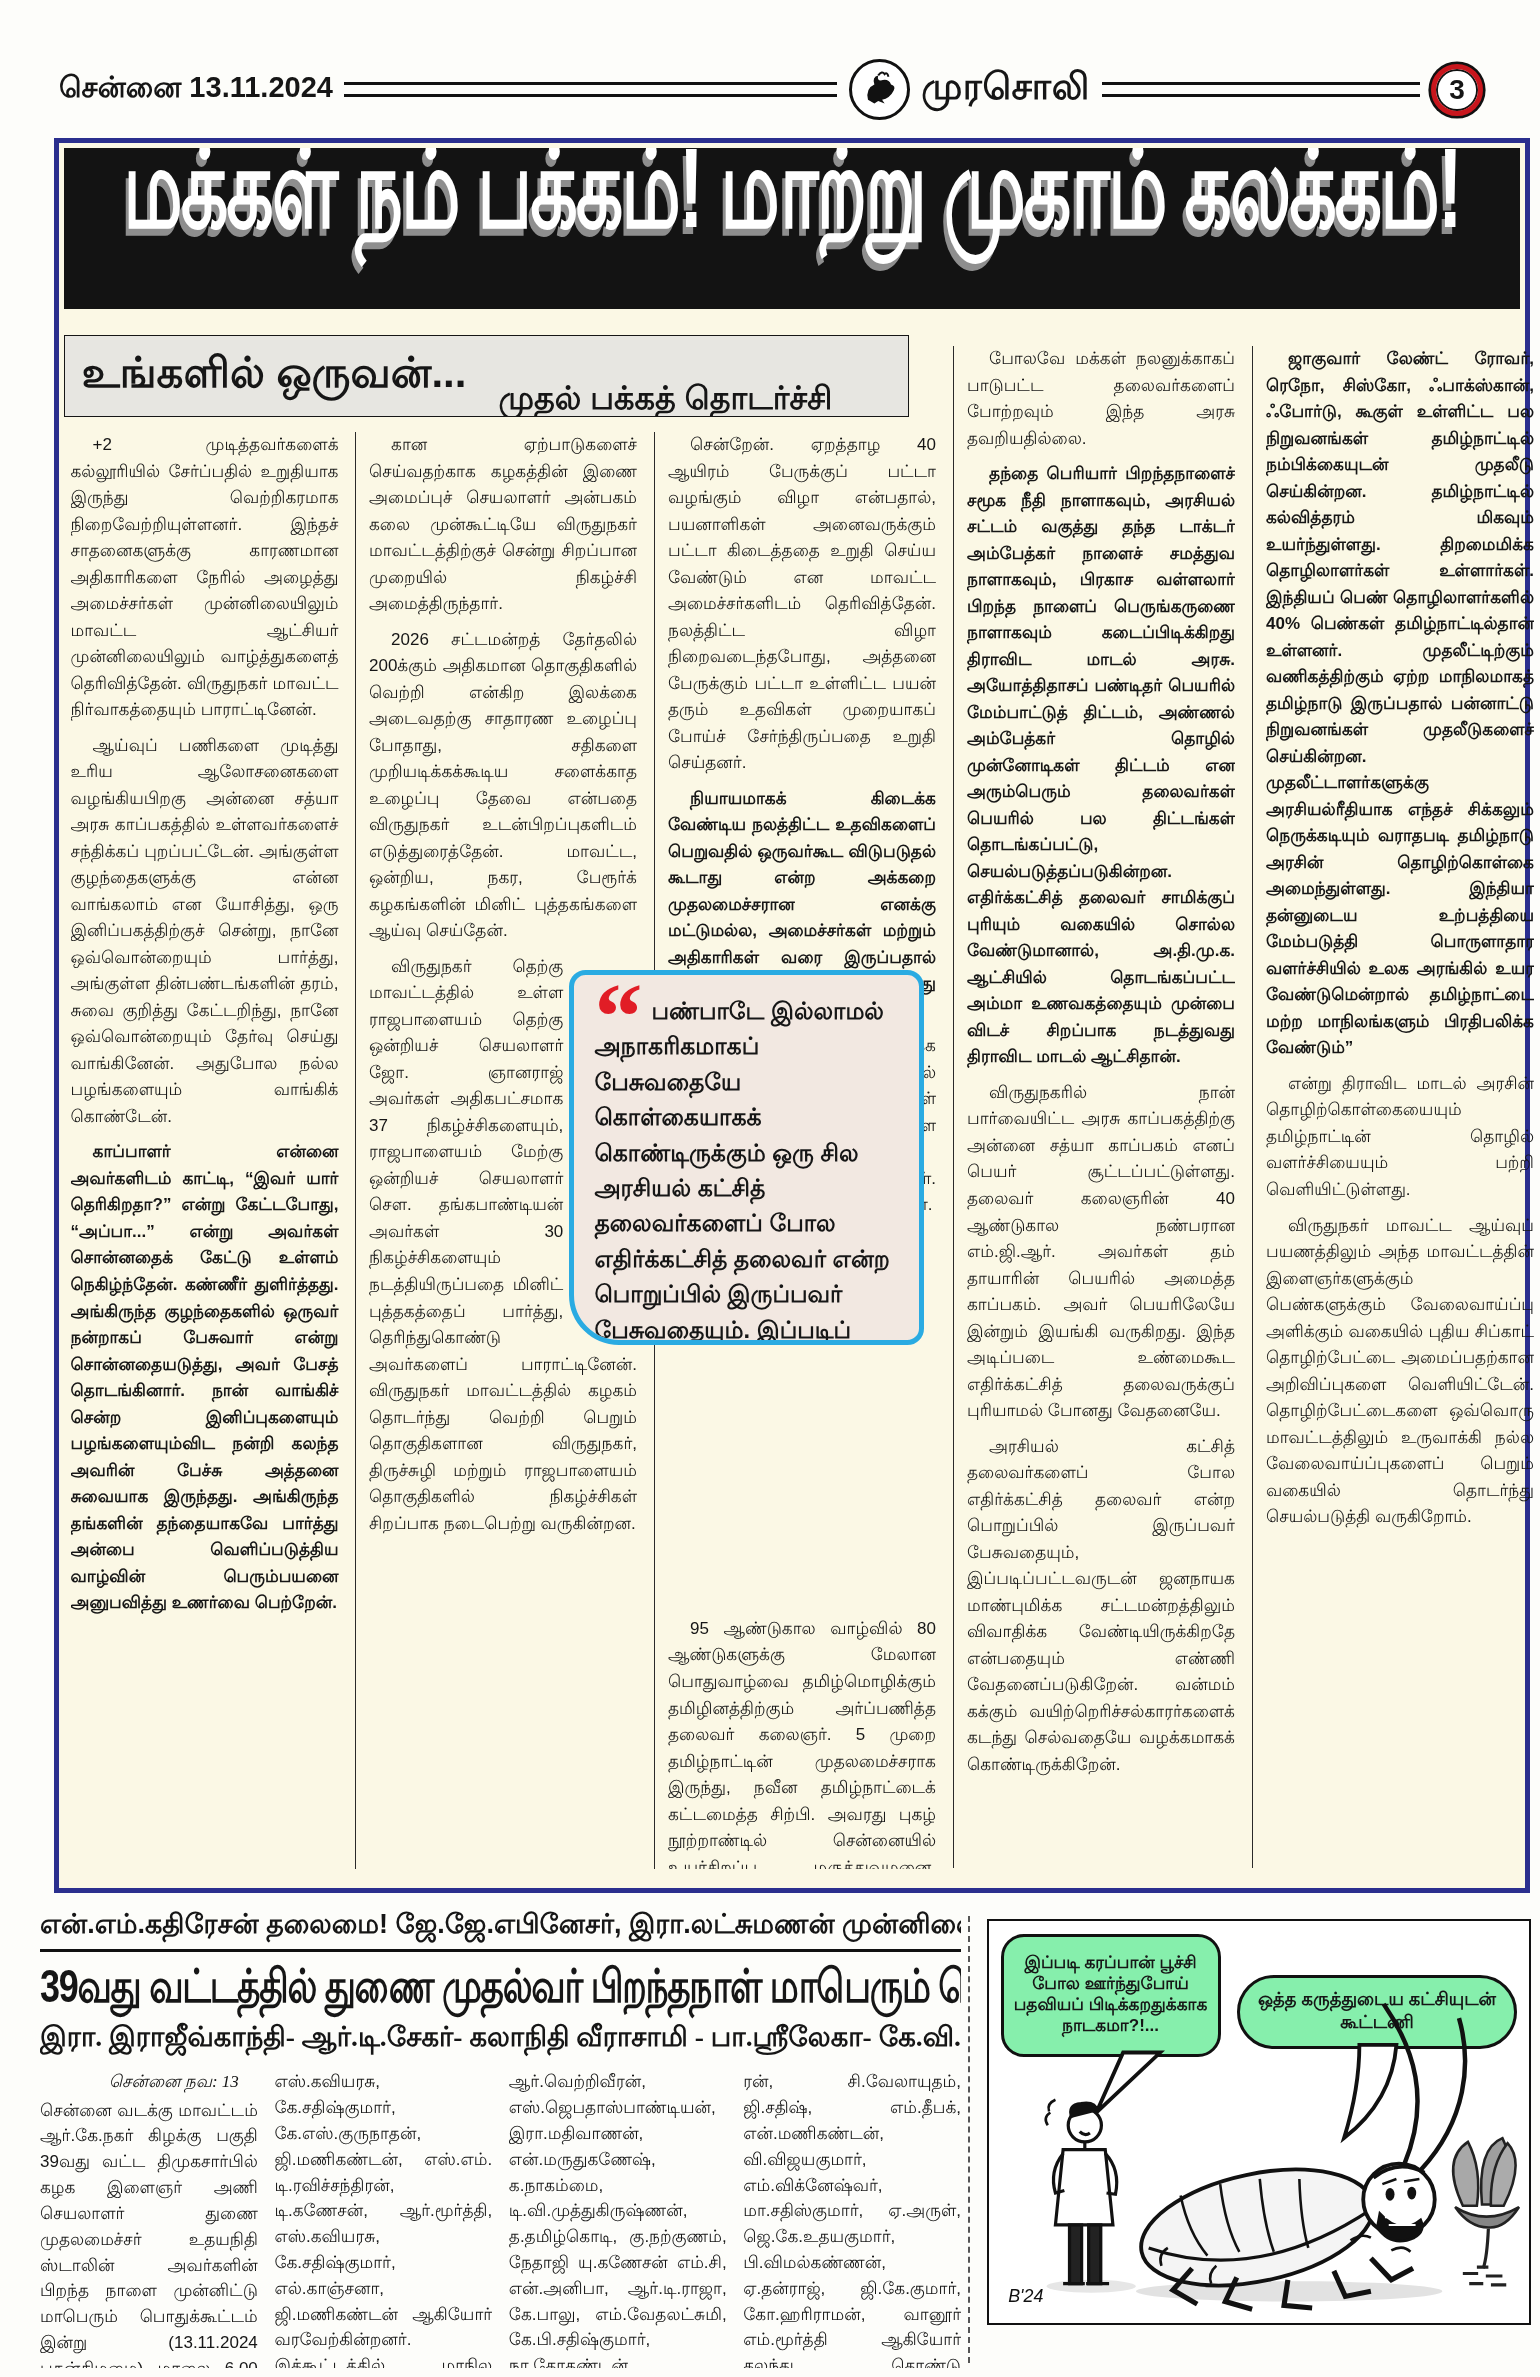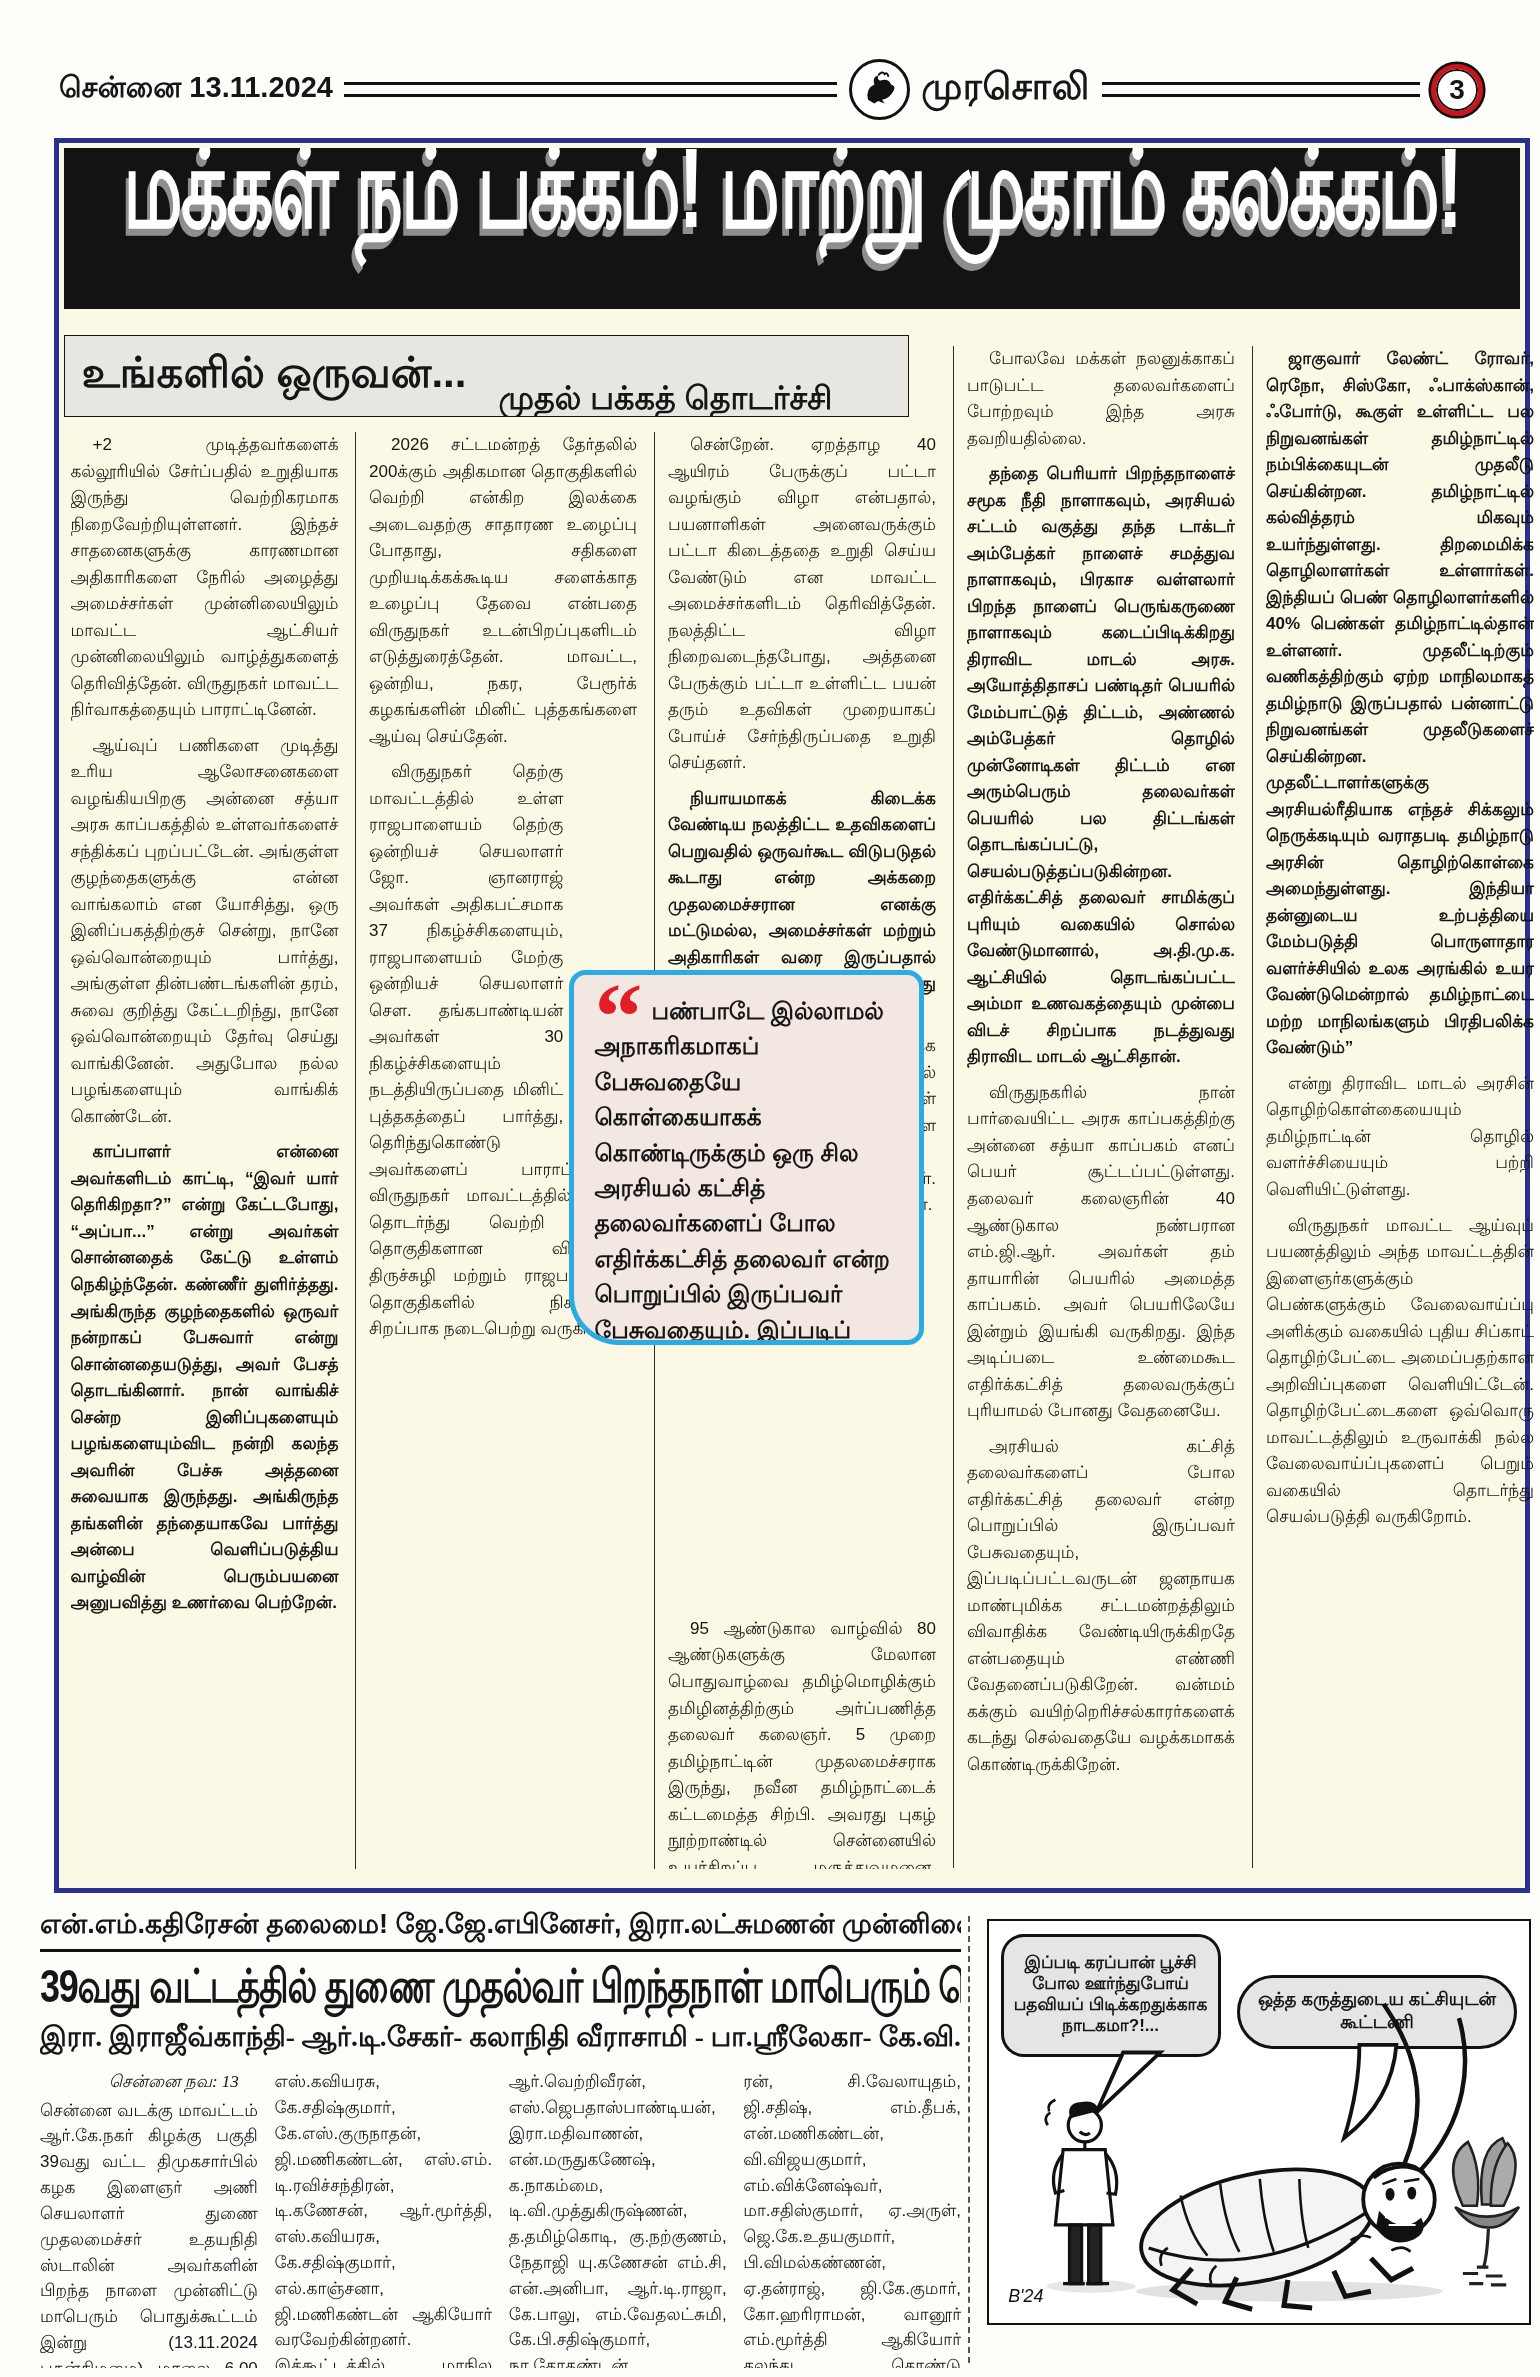--- a/index.html
+++ b/index.html
@@ -58,21 +58,21 @@
   .speakers{font-family:"Liberation Serif","DejaVu Serif",serif;font-size:27.5px;font-weight:700;
             white-space:nowrap;margin:9px 0 12.8px 0;}
   .ncols{display:flex;gap:16.6px;}
   .ncol{flex:1;font-size:17px;line-height:1.52;text-align:justify;overflow:hidden;}
   .ndateline{text-align:right;font-family:"Liberation Serif","DejaVu Serif",serif;
              font-style:italic;padding-right:19px;margin-bottom:2.6px;}
   .dash-div{position:absolute;left:968px;top:1916px;height:447px;border-left:2.6px dashed #555;}
   
   .cartoon{position:absolute;left:987px;top:1919px;width:544px;height:406px;border:2.6px solid #111;
            background:#fff;box-sizing:border-box;overflow:hidden;}
-  .bubble{position:absolute;border:3.8px solid #111;background:#e5e5e5;font-weight:700;
+  .bubble{position:absolute;border:3.8px solid #111;background:#86efac;font-weight:700;
           display:flex;align-items:center;justify-content:center;text-align:center;z-index:2;}
   .bubble1{left:11.5px;top:12.8px;width:220px;height:123px;border-radius:23px;font-size:17px;padding:3.8px 9px;box-sizing:border-box;}
   .bubble2{left:248px;top:54px;width:280px;height:74px;border-radius:38px;font-size:18px;padding:2.6px 10.2px;box-sizing:border-box;}
   .cartoon svg{position:absolute;left:0;top:0;z-index:3;pointer-events:none;}
 </style>
 </head>
 <body>
 
 <div id="page">
 
@@ -99,20 +99,21 @@
       <span class="subhead-title">உங்களில் ஒருவன்...</span>
       <span class="subhead-cont">முதல் பக்கத் தொடர்ச்சி</span>
     </div>
 
     <div id="col0" class="col c-low">
         <p class="para">+2 முடித்தவர்களைக் கல்லூரியில் சேர்ப்பதில் உறுதியாக இருந்து வெற்றிகரமாக நிறைவேற்றியுள்ளனர். இந்தச் சாதனைகளுக்கு காரணமான அதிகாரிகளை நேரில் அழைத்து அமைச்சர்கள் முன்னிலையிலும் மாவட்ட ஆட்சியர் முன்னிலையிலும் வாழ்த்துகளைத் தெரிவித்தேன். விருதுநகர் மாவட்ட நிர்வாகத்தையும் பாராட்டினேன்.</p>
         <p class="para">ஆய்வுப் பணிகளை முடித்து உரிய ஆலோசனைகளை வழங்கியபிறகு அன்னை சத்யா அரசு காப்பகத்தில் உள்ளவர்களைச் சந்திக்கப் புறப்பட்டேன். அங்குள்ள குழந்தைகளுக்கு என்ன வாங்கலாம் என யோசித்து, ஒரு இனிப்பகத்திற்குச் சென்று, நானே ஒவ்வொன்றையும் பார்த்து, அங்குள்ள தின்பண்டங்களின் தரம், சுவை குறித்து கேட்டறிந்து, நானே ஒவ்வொன்றையும் தேர்வு செய்து வாங்கினேன். அதுபோல நல்ல பழங்களையும் வாங்கிக் கொண்டேன்.</p>
         <p class="para bold">காப்பாளர் என்னை அவர்களிடம் காட்டி, “இவர் யார் தெரிகிறதா?” என்று கேட்டபோது, “அப்பா...” என்று அவர்கள் சொன்னதைக் கேட்டு உள்ளம் நெகிழ்ந்தேன். கண்ணீர் துளிர்த்தது. அங்கிருந்த குழந்தைகளில் ஒருவர் நன்றாகப் பேசுவார் என்று சொன்னதையடுத்து, அவர் பேசத் தொடங்கினார். நான் வாங்கிச் சென்ற இனிப்புகளையும் பழங்களையும்விட நன்றி கலந்த அவரின் பேச்சு அத்தனை சுவையாக இருந்தது. அங்கிருந்த தங்களின் தந்தையாகவே பார்த்து அன்பை வெளிப்படுத்திய வாழ்வின் பெரும்பயனை அனுபவித்து உணர்வை பெற்றேன்.</p>
       </div>
     <div id="col1" class="col c-low">
+        <p class="para">கான ஏற்பாடுகளைச் செய்வதற்காக கழகத்தின் இணை அமைப்புச் செயலாளர் அன்பகம் கலை முன்கூட்டியே விருதுநகர் மாவட்டத்திற்குச் சென்று சிறப்பான முறையில் நிகழ்ச்சி அமைத்திருந்தார்.</p>
         <p class="para">2026 சட்டமன்றத் தேர்தலில் 200க்கும் அதிகமான தொகுதிகளில் வெற்றி என்கிற இலக்கை அடைவதற்கு சாதாரண உழைப்பு போதாது, சதிகளை முறியடிக்கக்கூடிய சளைக்காத உழைப்பு தேவை என்பதை விருதுநகர் உடன்பிறப்புகளிடம் எடுத்துரைத்தேன். மாவட்ட, ஒன்றிய, நகர, பேரூர்க் கழகங்களின் மினிட் புத்தகங்களை ஆய்வு செய்தேன்.</p>
         <p class="para"><span class="fspacer"></span>விருதுநகர் தெற்கு மாவட்டத்தில் உள்ள ராஜபாளையம் தெற்கு ஒன்றியச் செயலாளர் ஜோ. ஞானராஜ் அவர்கள் அதிகபட்சமாக 37 நிகழ்ச்சிகளையும், ராஜபாளையம் மேற்கு ஒன்றியச் செயலாளர் செள. தங்கபாண்டியன் அவர்கள் 30 நிகழ்ச்சிகளையும் நடத்தியிருப்பதை மினிட் புத்தகத்தைப் பார்த்து, தெரிந்துகொண்டு அவர்களைப் பாராட்டினேன். விருதுநகர் மாவட்டத்தில் கழகம் தொடர்ந்து வெற்றி பெறும் தொகுதிகளான விருதுநகர், திருச்சுழி மற்றும் ராஜபாளையம் தொகுதிகளில் நிகழ்ச்சிகள் சிறப்பாக நடைபெற்று வருகின்றன.</p>
       </div>
     <div id="col2" class="col c-low">
         <p class="para">சென்றேன். ஏறத்தாழ 40 ஆயிரம் பேருக்குப் பட்டா வழங்கும் விழா என்பதால், பயனாளிகள் அனைவருக்கும் பட்டா கிடைத்ததை உறுதி செய்ய வேண்டும் என மாவட்ட அமைச்சர்களிடம் தெரிவித்தேன். நலத்திட்ட விழா நிறைவடைந்தபோது, அத்தனை பேருக்கும் பட்டா உள்ளிட்ட பயன் தரும் உதவிகள் முறையாகப் போய்ச் சேர்ந்திருப்பதை உறுதி செய்தனர்.</p>
         <p class="para bold">நியாயமாகக் கிடைக்க வேண்டிய நலத்திட்ட உதவிகளைப் பெறுவதில் ஒருவர்கூட விடுபடுதல் கூடாது என்ற அக்கறை முதலமைச்சரான எனக்கு மட்டுமல்ல, அமைச்சர்கள் மற்றும் அதிகாரிகள் வரை இருப்பதால் மக்களின் தேவையறிந்து நிறைவேற்ற முடிகிறது.</p>
         <p class="para">இதனைப் பொறுக்க முடியாமல்தான் அரசியலில் எதிர்முகாமில் இருப்பவர்கள் வன்மத்துடன் வார்த்தைகளை வெளிப்படுத்துகிறார்கள். வதந்திகளைப் பரப்புகிறார்கள். வயிற்றெரிச்சலில் புலம்புகிறார்கள்.</p>
         <span class="bspacer"></span>
         <p class="para">95 ஆண்டுகால வாழ்வில் 80 ஆண்டுகளுக்கு மேலான பொதுவாழ்வை தமிழ்மொழிக்கும் தமிழினத்திற்கும் அர்ப்பணித்த தலைவர் கலைஞர். 5 முறை தமிழ்நாட்டின் முதலமைச்சராக இருந்து, நவீன தமிழ்நாட்டைக் கட்டமைத்த சிற்பி. அவரது புகழ் நூற்றாண்டில் சென்னையில் உயர்சிறப்பு மருத்துவமனை, எழுச்சிமிகு அரங்கம் போன்றவற்றை அமைத்தோம். தலைவர் மறைவுக்குப் பின்பும் அவரது வழியிலேயே பயணித்து வருகிறோம்.</p>
       </div>

